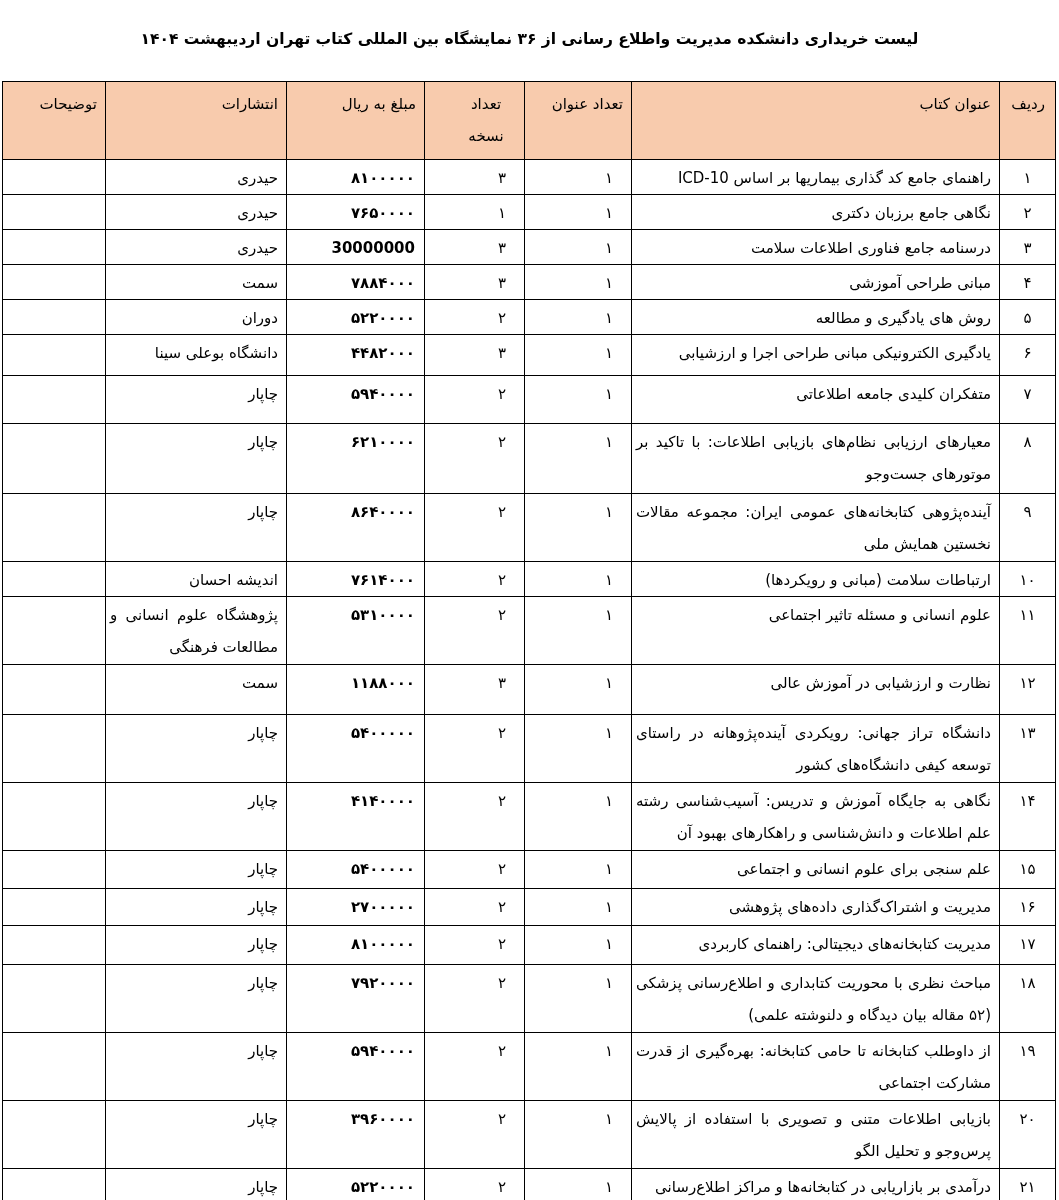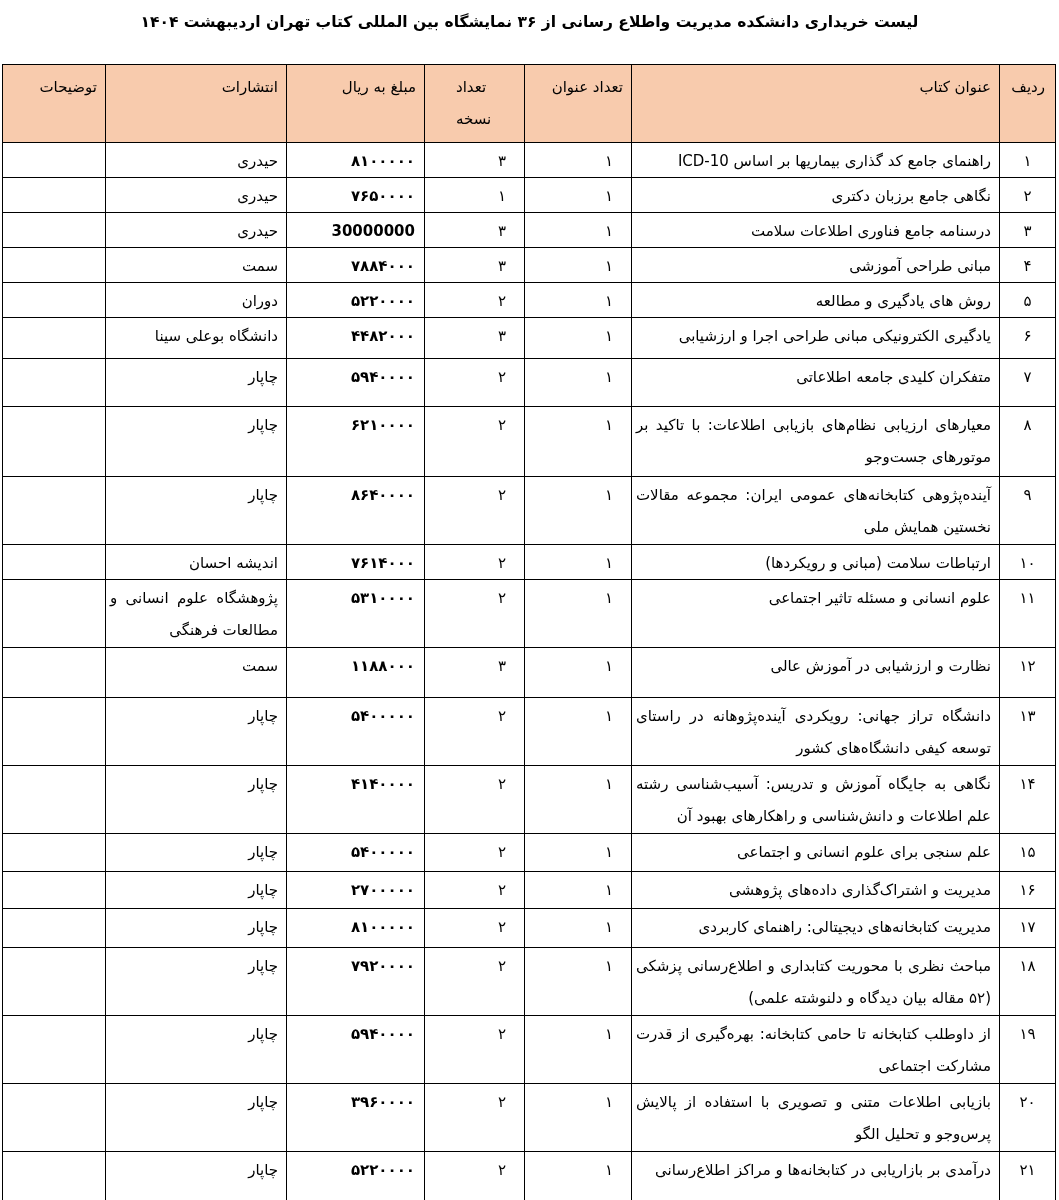--- a/index.html
+++ b/index.html
@@ -10,21 +10,21 @@
     background: #ffffff;
     direction: rtl;
     font-family: "DejaVu Sans", sans-serif;
     color: #000;
     overflow: hidden;
   }
   .page-title {
     text-align: center;
     font-weight: bold;
     font-size: 15.5px;
-    padding-top: 11px;
+    padding-top: 28px;
     line-height: 22px;
   }
   table.purchase {
     border-collapse: collapse;
     table-layout: fixed;
     width: 1053px;
     margin: 31px 3px 0 3px;
     border: 1.5px solid var(--border-c);
   }
   th, td {
@@ -35,21 +35,21 @@
     line-height: 32px;
     overflow: hidden;
   }
   thead tr { height: 78px; }
   thead th {
     background: var(--header-bg);
     font-weight: normal;
     text-align: right;
     padding-top: 6px;
   }
-  .wrap-narrow { display: inline-block; width: 4em; text-align: left; }
+  .wrap-narrow { display: inline-block; width: 4em; text-align: center; }
   td.c-no      { text-align: center; padding-left: 2px; padding-right: 2px; }
   td.c-title   { text-align: justify; text-align-last: right; margin-left: 40px; }
   td.c-count   { text-align: right; padding-right: 18px; }
   td.c-amount  { text-align: right; padding-right: 9px; font-weight: bold; }
   td.c-pub     { text-align: justify; text-align-last: right; }
   td.c-notes   { }
   
   tbody tr:nth-child(1){height:33px} tbody tr:nth-child(2){height:33px}
   tbody tr:nth-child(3){height:33px} tbody tr:nth-child(4){height:34px}
   tbody tr:nth-child(5){height:35px} tbody tr:nth-child(6){height:41px}

